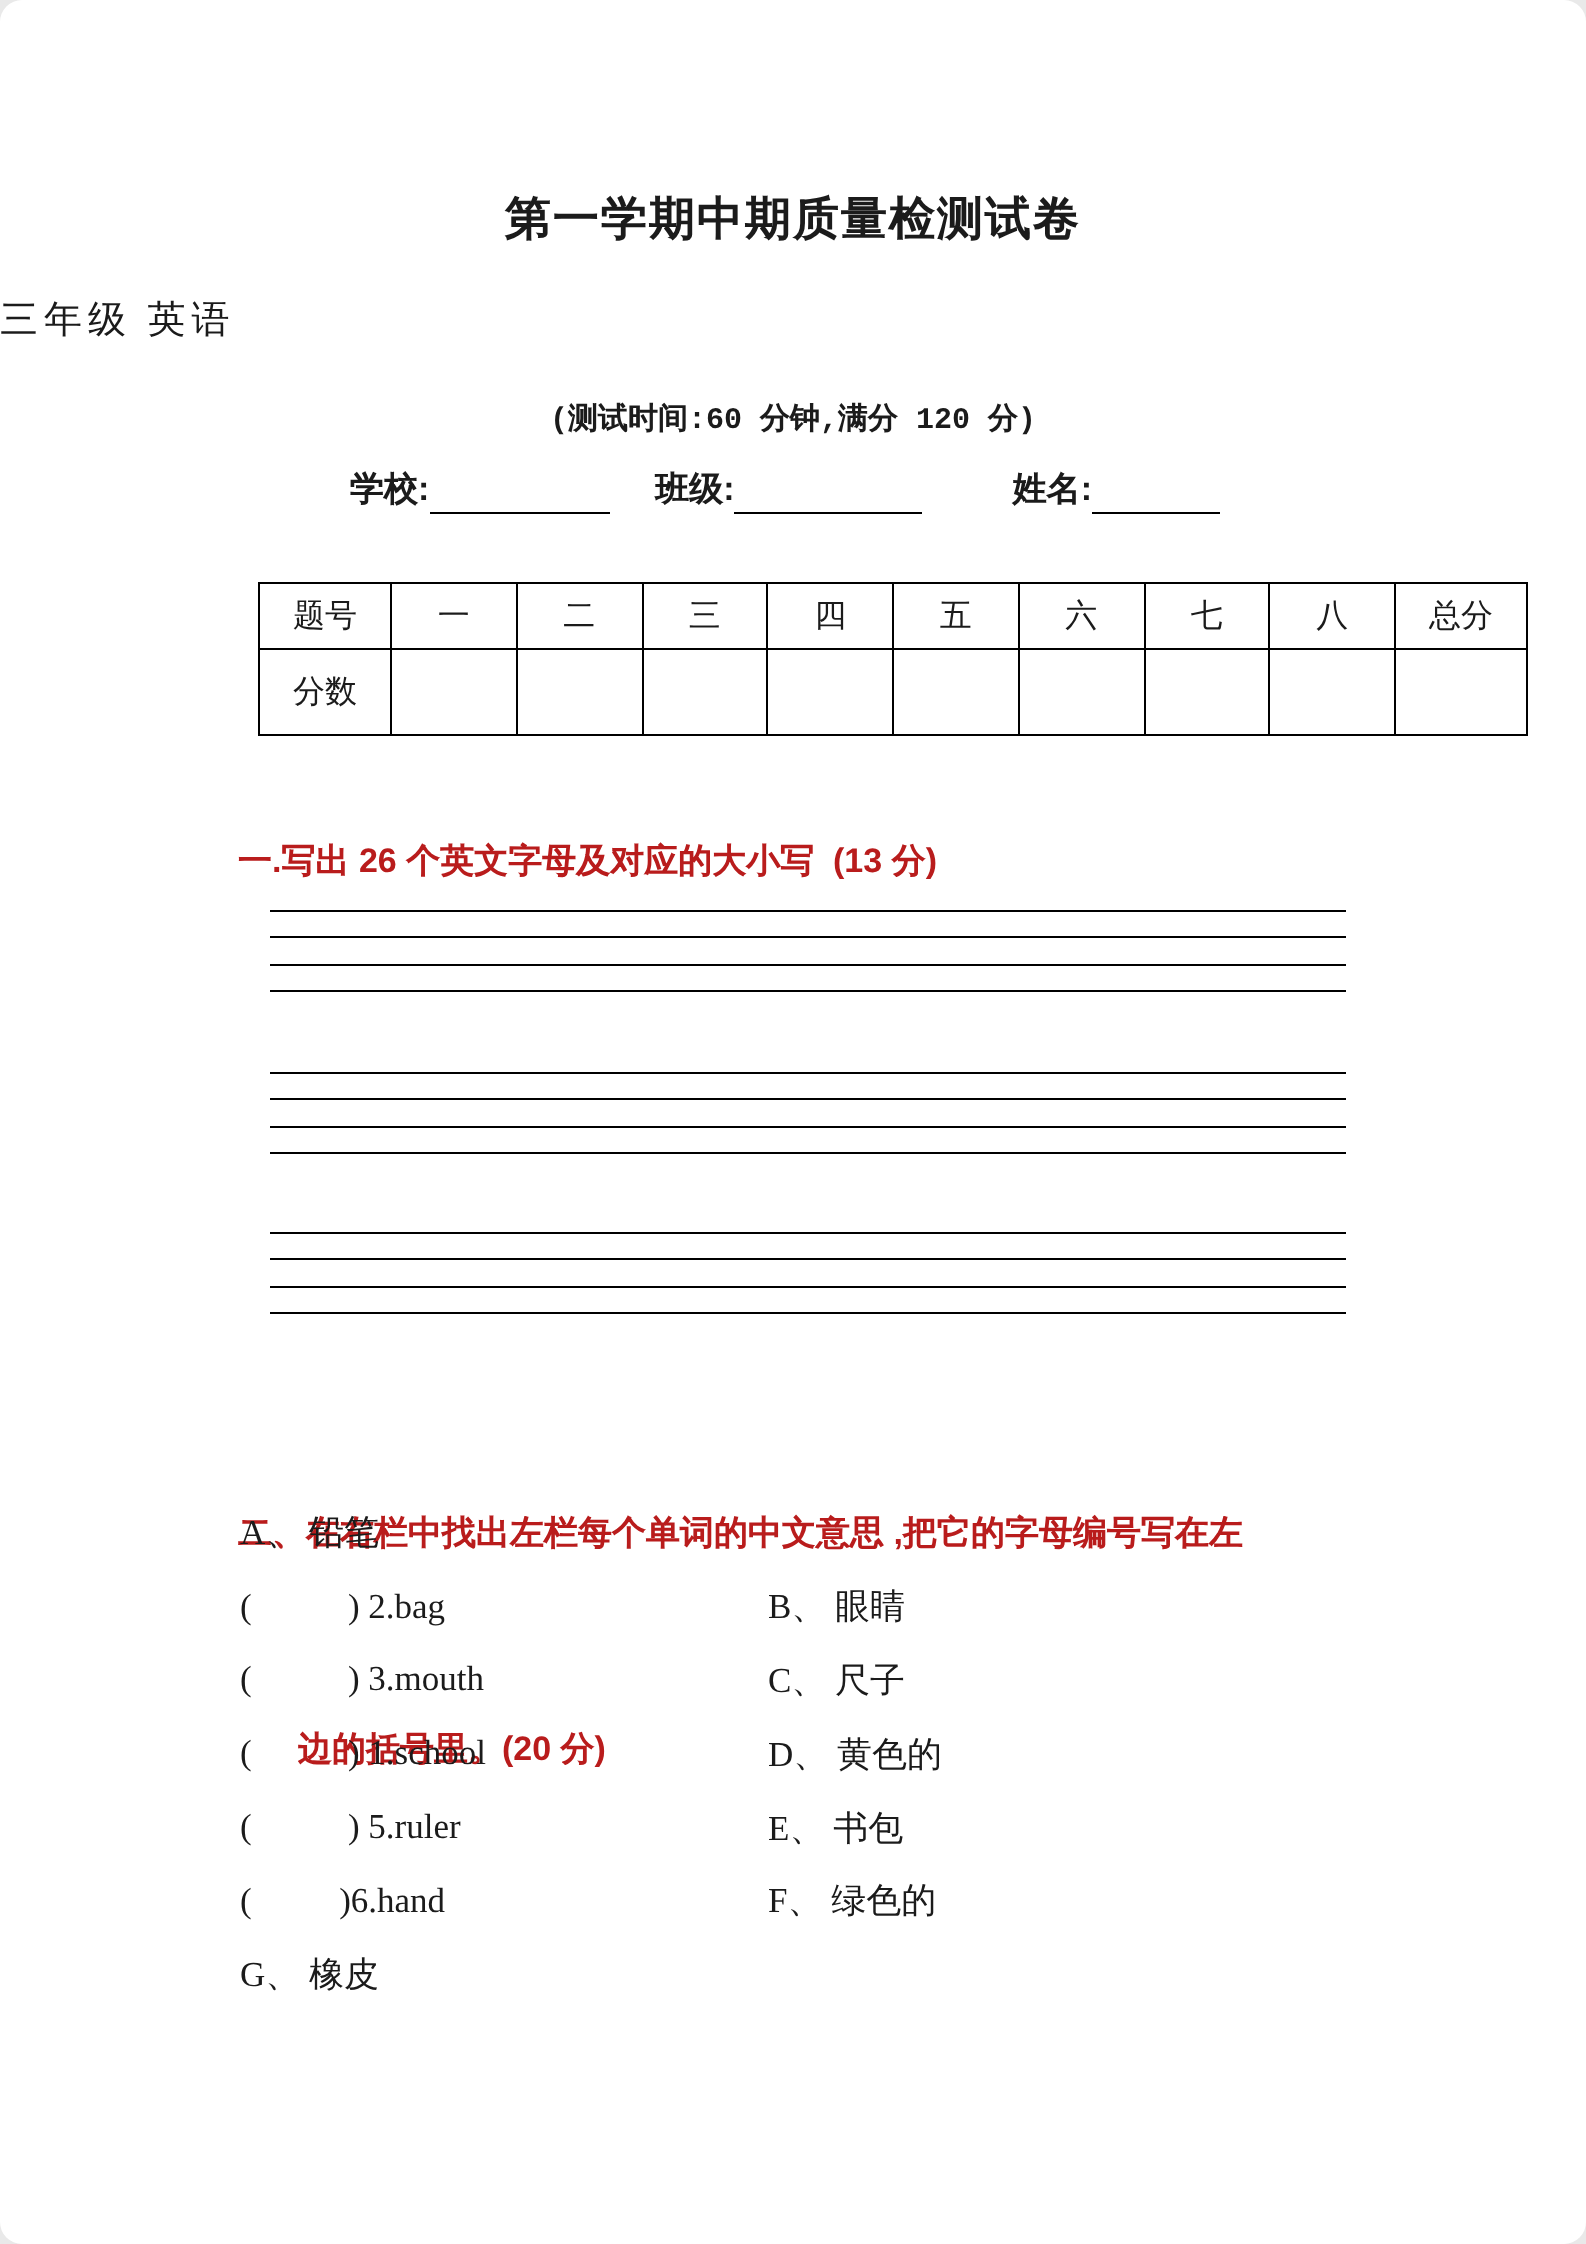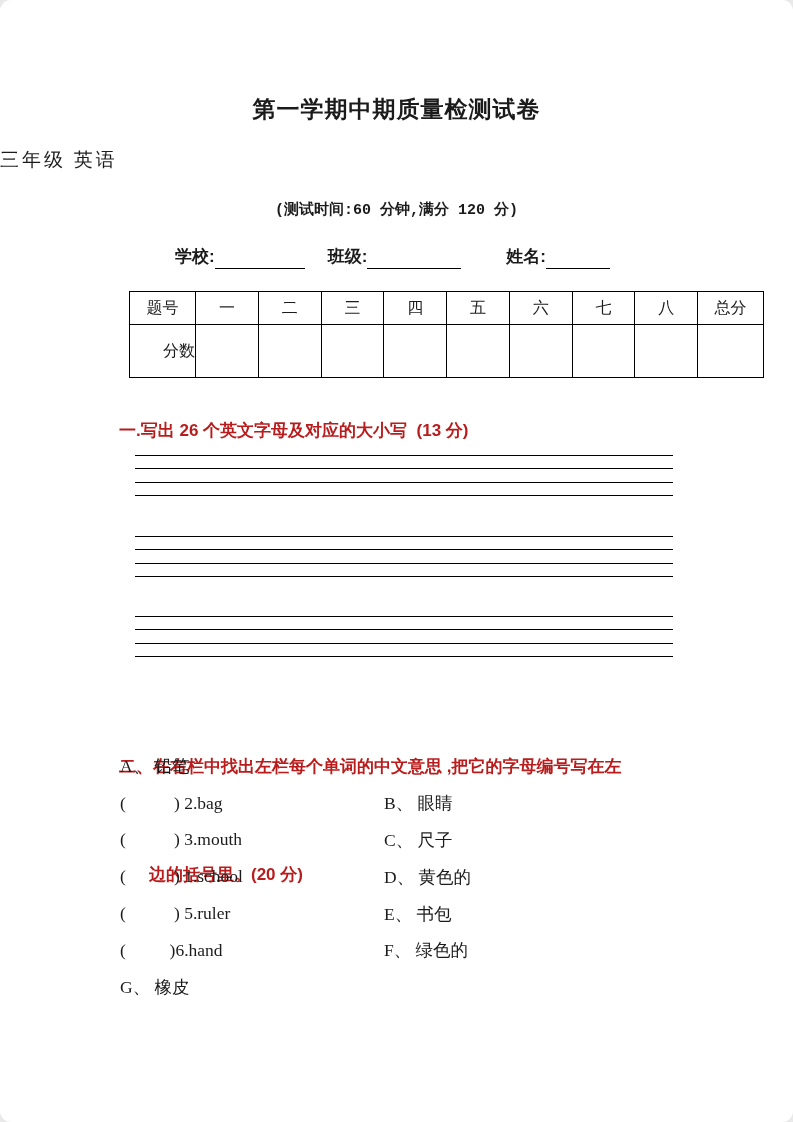--- a/index.html
+++ b/index.html
@@ -19,38 +19,38 @@
     position:absolute; top:147px; left:0; width:100%; text-align:left;
     font-family:"Liberation Serif", serif; font-size:19px; letter-spacing:3px;
   }
   .meta {
     position:absolute; top:200px; left:0; width:100%; text-align:center;
     font-family:Liberation Mono, monospace; font-weight:600; font-size:15px;
   }
   .info-line {
     position:absolute; top:231px; left:175px; height:26px;
     font-family:"Liberation Sans", sans-serif; font-weight:600; font-size:17px;
-    display:flex; align-items:flex-end;margin-top:12px;
+    display:flex; align-items:flex-end;
   }
   .info-line .lbl { line-height:24px; }
   .blank { display:inline-block; border-bottom:1.7px solid #000; height:22px; }
   .blank-school { width:90px;  margin-right:23px; }
   .blank-class  { width:94px;  margin-right:45px; }
   .blank-name   { width:64px; }
 
   table.score {
     position:absolute; left:129px; top:291px; width:635px;
     border-collapse:collapse; table-layout:fixed;
     font-family:"Liberation Sans", sans-serif; font-size:16px;
   }
   table.score td { border:1.7px solid #000; text-align:center; vertical-align:middle; padding:0; }
   table.score col.first { width:66px; }
   table.score col.last  { width:66px; }
   tr.score-head td { height:33px; }
-  tr.score-body td { height:53px;text-align:right; }
+  tr.score-body td { height:43px; }
 
   .sec-heading {
     position:absolute; font-family:"Liberation Sans", sans-serif;
     font-weight:600; font-size:17px; white-space:pre; color:#b91c1c;
   }
   .sec1 { left:119px; top:419px; }
   .sec2 { left:119px; top:677px; line-height:36px; }
   .sec2 div { white-space:pre; }
   .sec2 .l2 { padding-left:30px; }
 

